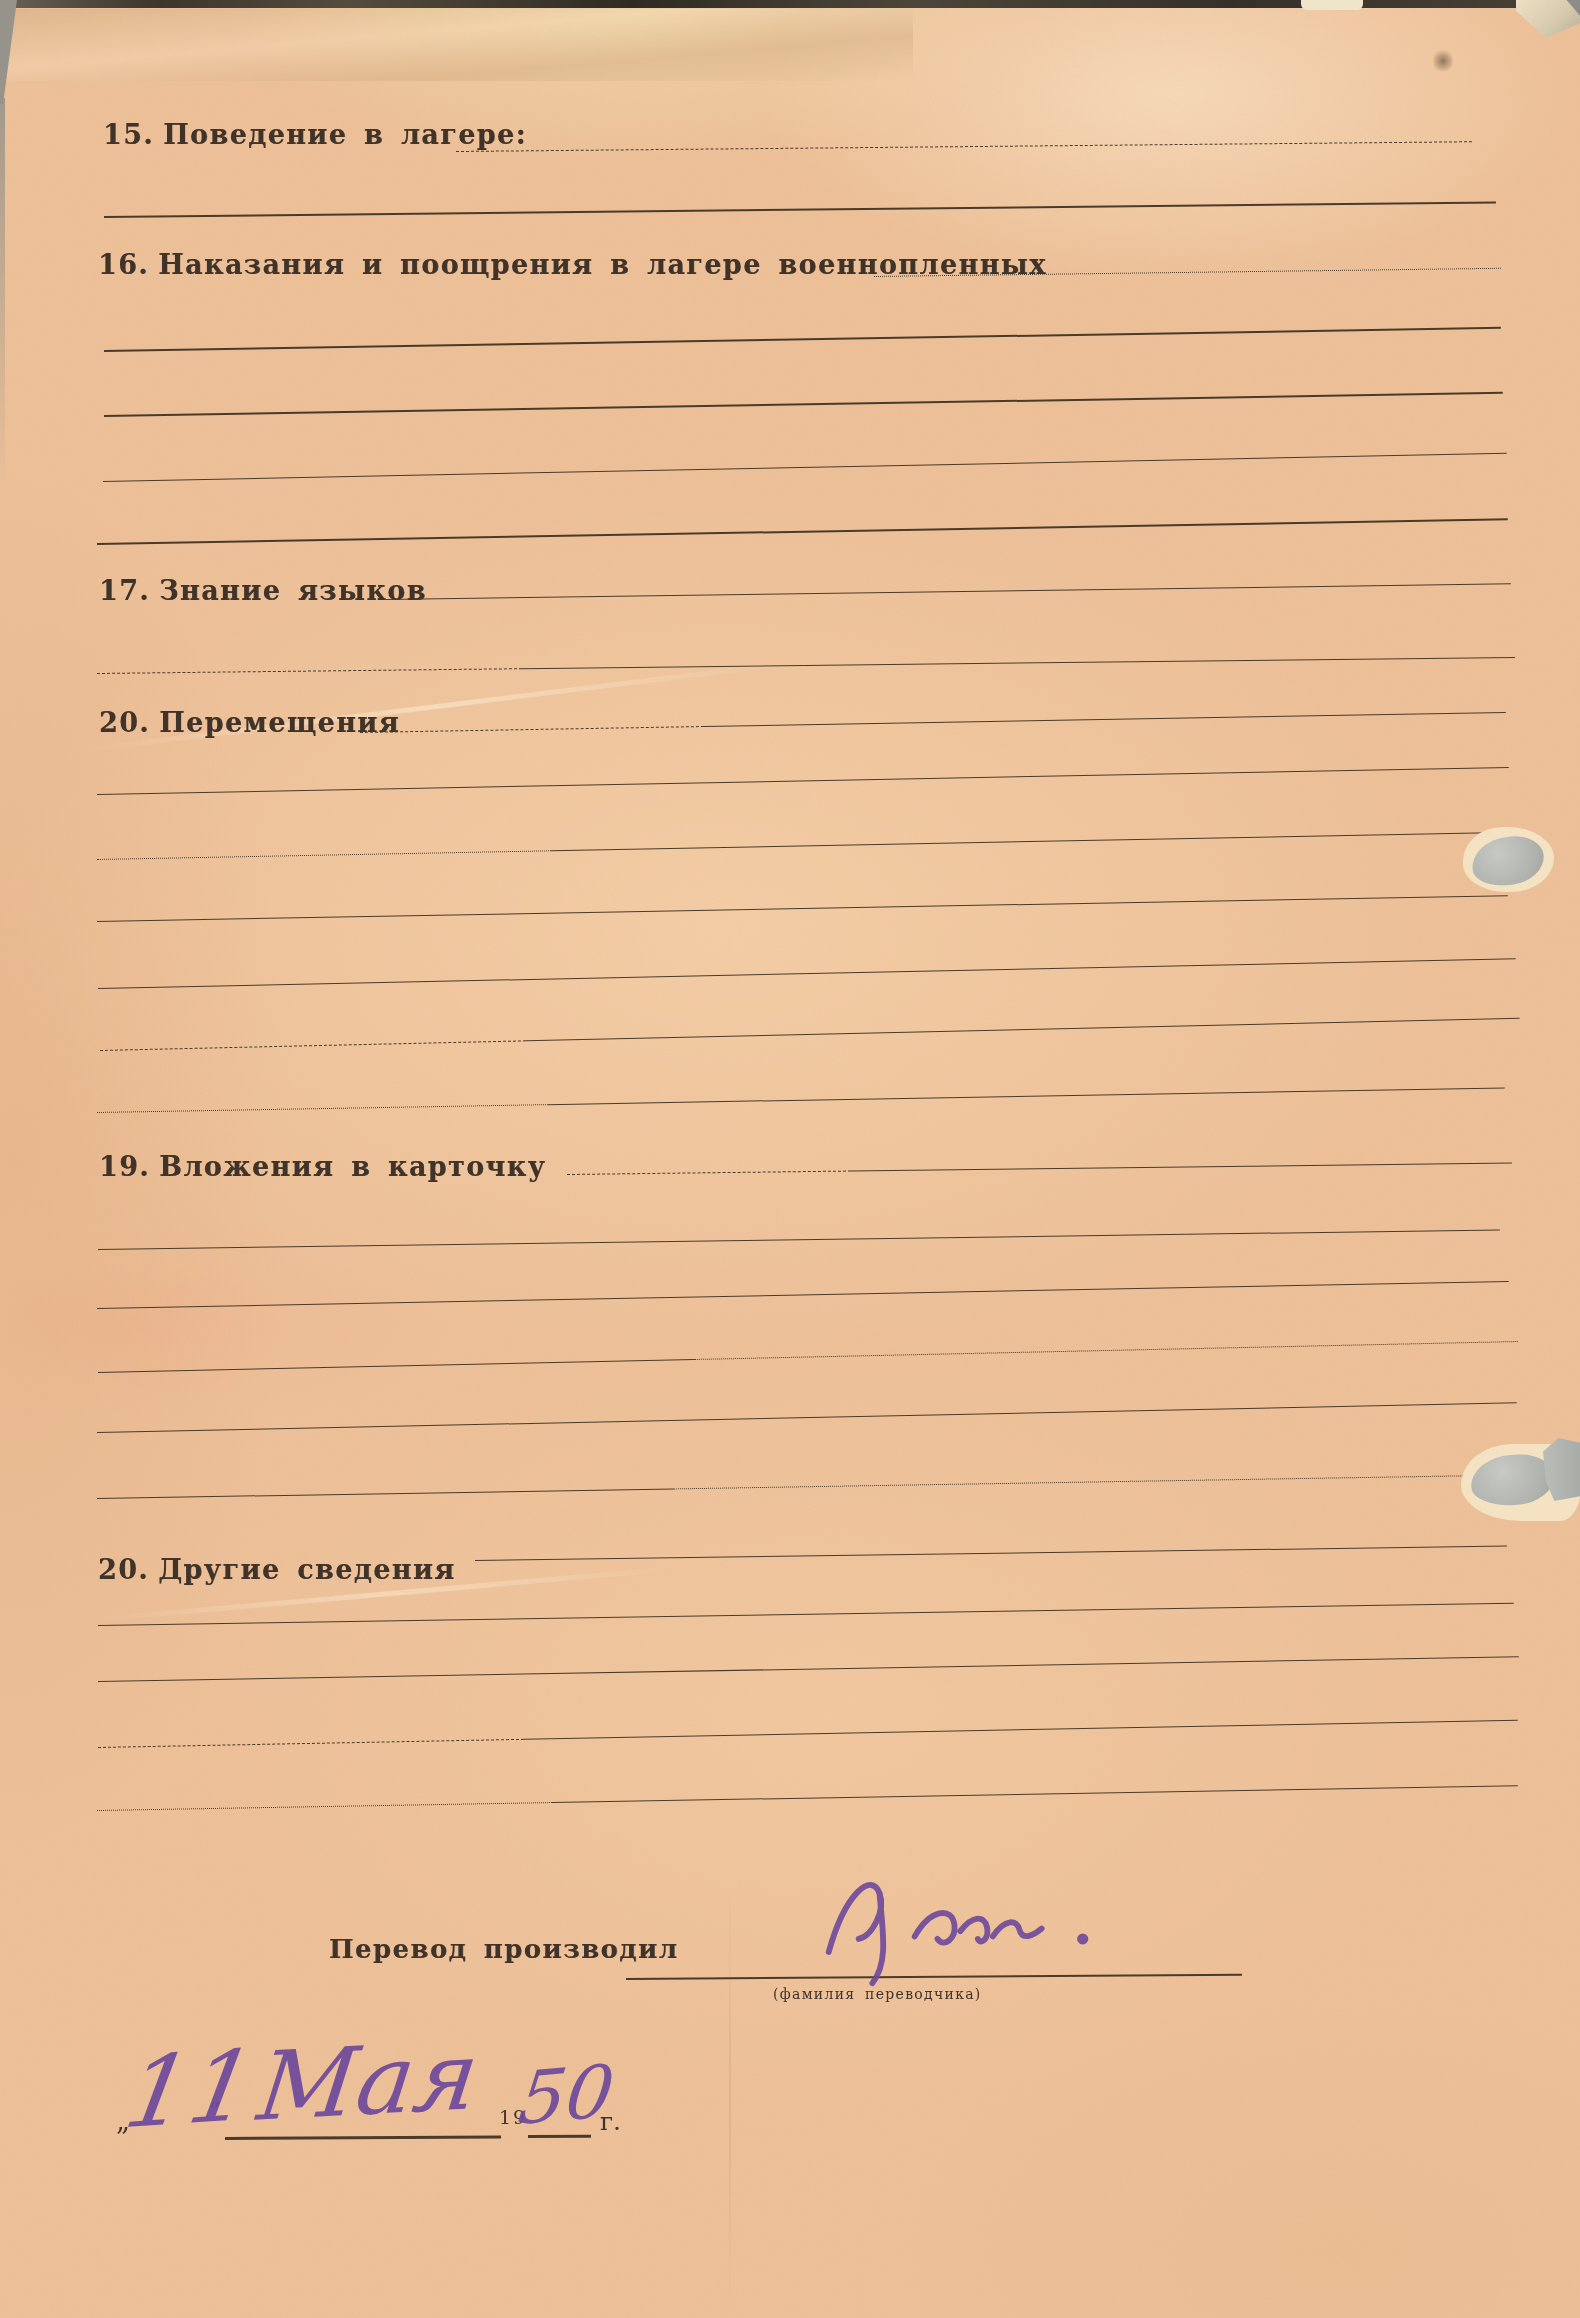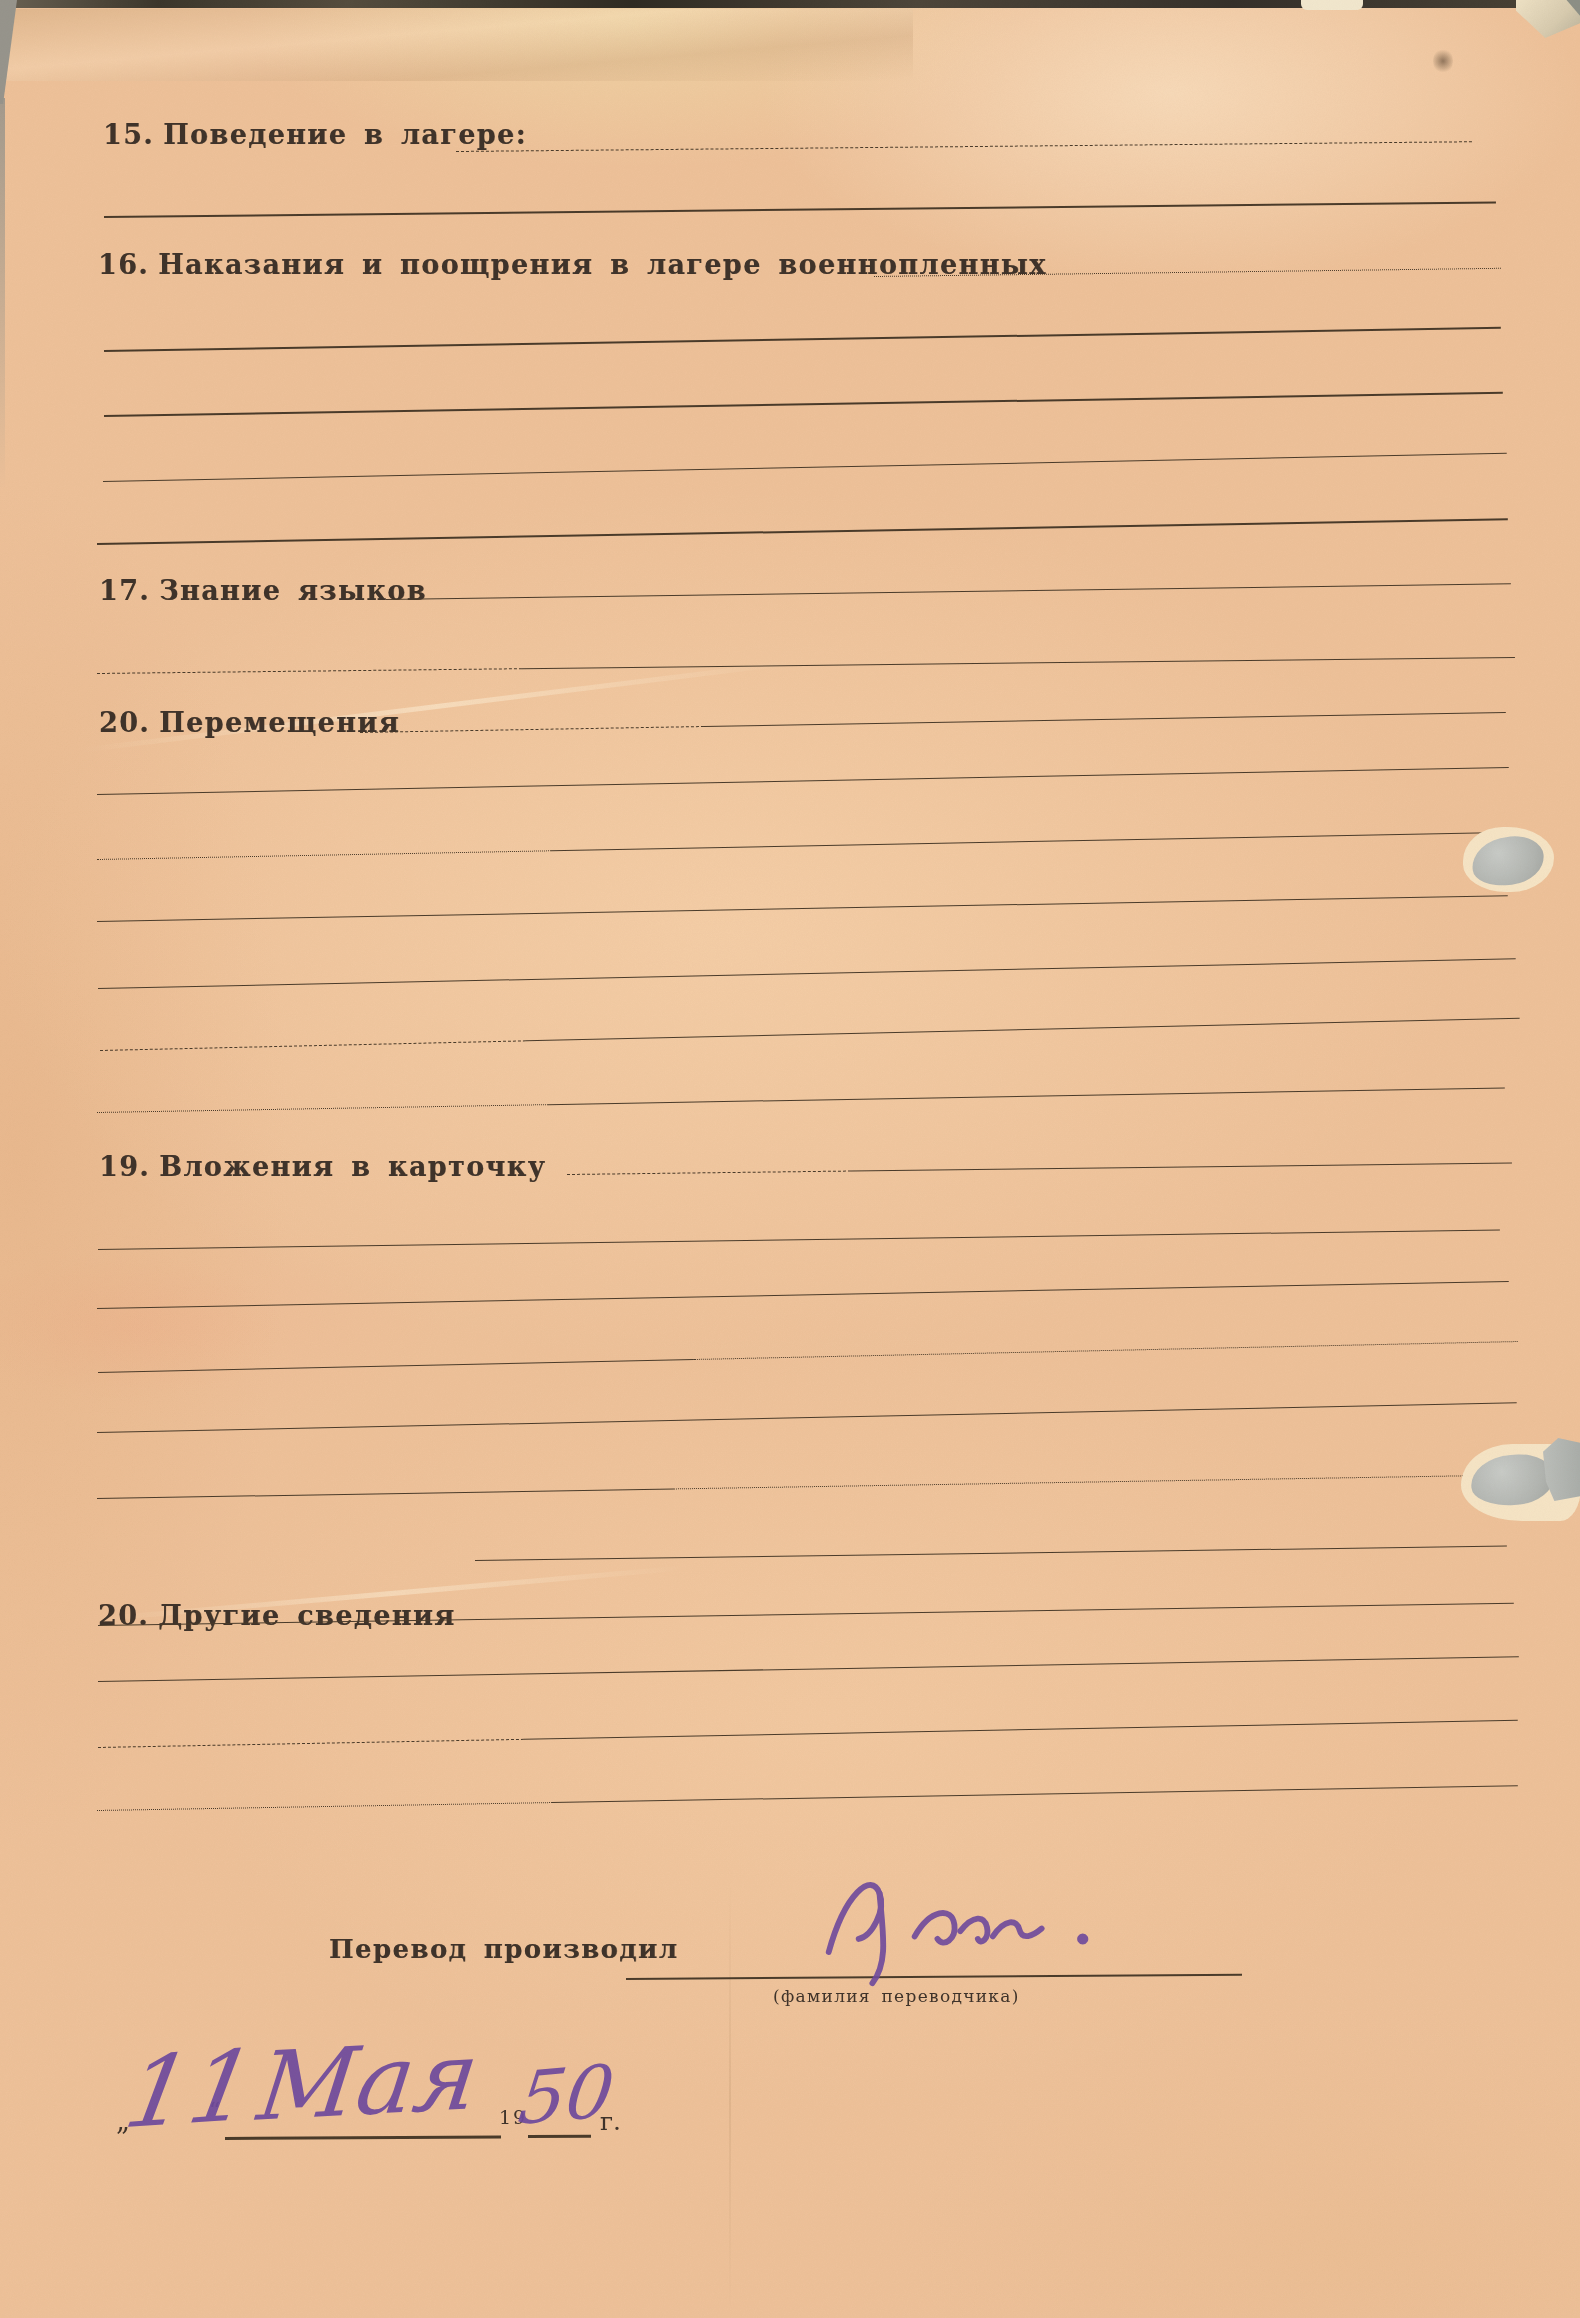--- a/index.html
+++ b/index.html
@@ -58,21 +58,21 @@
   </div>
   <div class="lbl" style="left:99px;top:575px;">
     <span class="num">17.</span><span>Знание языков</span>
   </div>
   <div class="lbl" style="left:99px;top:707px;">
     <span class="num">20.</span><span>Перемещения</span>
   </div>
   <div class="lbl" style="left:99px;top:1151px;">
     <span class="num">19.</span><span>Вложения в карточку</span>
   </div>
-  <div class="lbl" style="left:98px;top:1600px;text-align:center;">
+  <div class="lbl" style="left:98px;top:1554px;text-align:center;">
     <span class="num">20.</span><span>Другие сведения</span>
   </div>
 
   <div id="rules">
       <div class="rule" style="left: 456px; top: 151px; width: 1016px; transform: rotate(-0.55deg);">
         <i style="width: 100%; border-top-style: dashed; border-top-width: 1.3px;"></i>
       </div>
       <div class="rule" style="left: 104px; top: 216px; width: 1392px; transform: rotate(-0.6deg);">
         <i style="width: 100%; border-top-style: solid; border-top-width: 2px;"></i>
       </div>
@@ -166,21 +166,21 @@
       </div>
       <div class="rule" style="left: 225px; top: 2137px; width: 276px; transform: rotate(-0.3deg);">
         <i style="width: 100%; border-top-style: solid; border-top-width: 3.3px;"></i>
       </div>
       <div class="rule" style="left: 528px; top: 2135px; width: 63px; transform: rotate(-0.3deg);">
         <i style="width: 100%; border-top-style: solid; border-top-width: 3.3px;"></i>
       </div>
     </div>
 
   <div class="small-print lbl" style="left:329px;top:1934px;font-size:26px;">Перевод производил</div>
-  <div class="small-print" style="left:773px;top:1986px;font-size:17px;letter-spacing:1.3px;word-spacing:3.9px;">(фамилия переводчика)</div>
+  <div class="small-print" style="left:773px;top:1986px;font-size:14px;letter-spacing:1.3px;word-spacing:3.9px;">(фамилия переводчика)</div>
 
   <div class="small-print" style="left:116px;top:2105px;font-size:27px;">„</div>
   <div class="small-print" style="left:209px;top:2098px;font-size:22px;">“</div>
   <div class="small-print" style="left:499px;top:2106px;font-size:19px;letter-spacing:2px;">19</div>
   <div class="small-print" style="left:600px;top:2107px;font-size:25px;">г.</div>
 
   <div class="hw" style="left:128px;top:2040px;font-size:98px;transform:skewX(-14deg) rotate(-4deg);">11</div>
   <div class="hw" style="left:260px;top:2034px;font-size:95px;transform:skewX(-10deg) rotate(-3deg);">Мая</div>
   <div class="hw" style="left:520px;top:2058px;font-size:73px;transform:skewX(-12deg) rotate(-5deg);">50</div>
 

